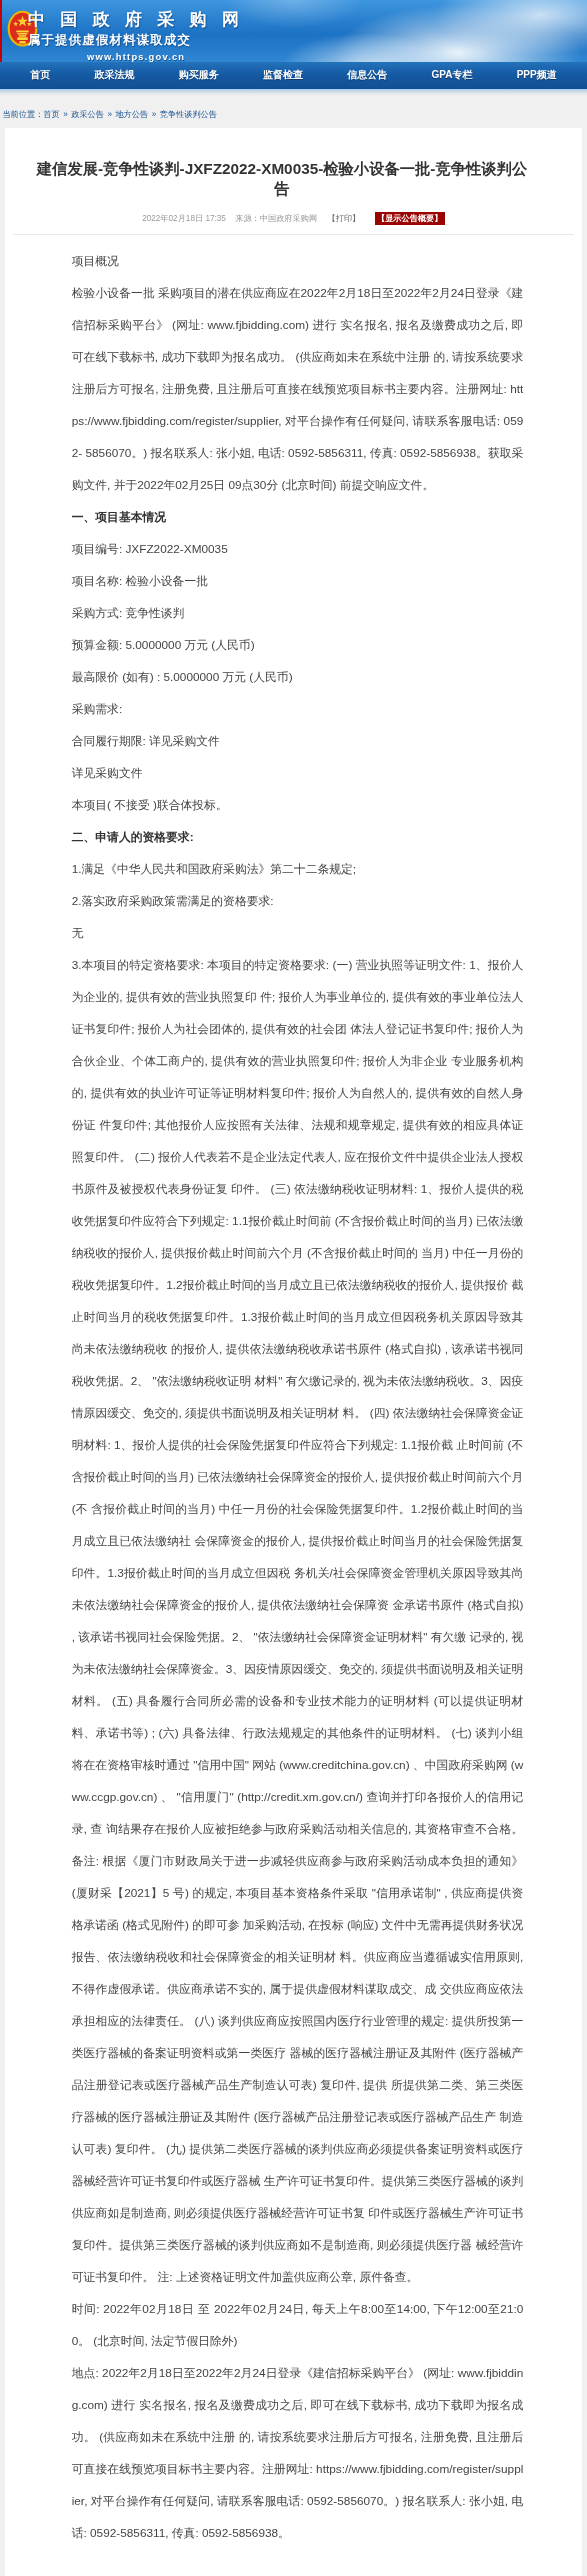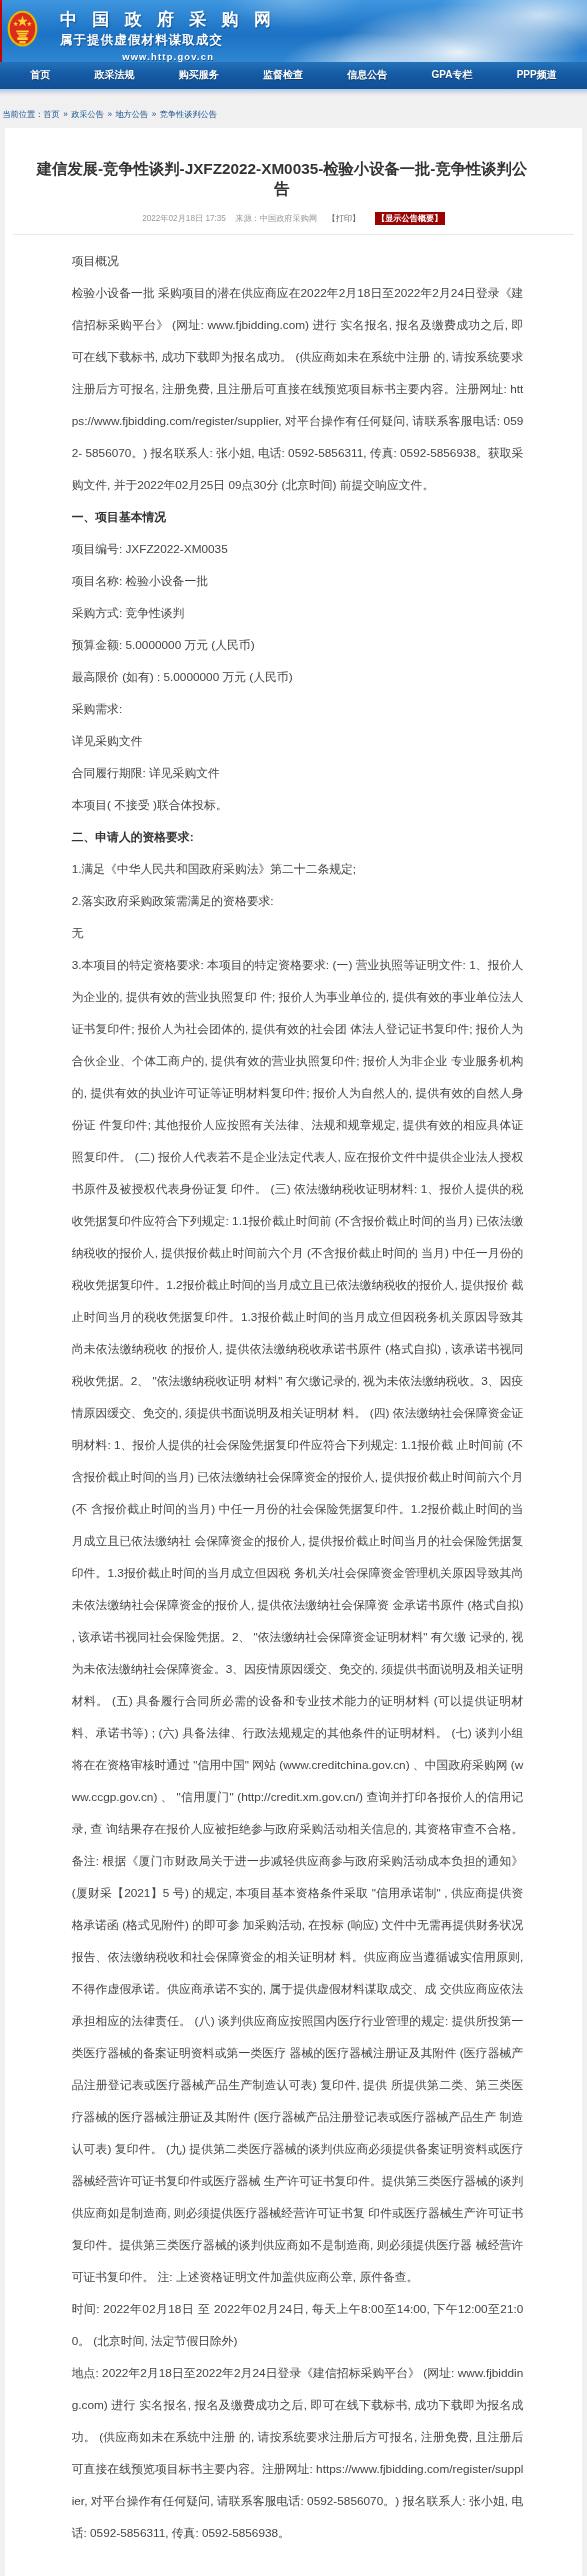--- a/index.html
+++ b/index.html
@@ -11,21 +11,21 @@
     position:relative; height:62px; overflow:hidden;
     background:
       radial-gradient(ellipse 200px 77px at 78% 85%, rgba(255,255,255,.9), rgba(255,255,255,0) 62%),
       radial-gradient(ellipse 177px 65px at 92% 25%, rgba(255,255,255,.75), rgba(255,255,255,0) 60%),
       radial-gradient(ellipse 141px 59px at 62% 110%, rgba(255,255,255,.65), rgba(255,255,255,0) 60%),
       radial-gradient(ellipse 118px 47px at 50% 0%, rgba(255,255,255,.25), rgba(255,255,255,0) 60%),
       linear-gradient(180deg,#3e96df 0%,#1c72c4 55%,#2f86d2 100%);
   }
   .header-accent { position:absolute; left:0; top:0; width:1.8px; height:100%; background:#c40000; }
   .emblem { position:absolute; left:7px; top:10px; width:31px; height:41px; }
-  .brand { position:absolute; left:60px; top:7.7px; color:#fff; }
+  .brand { position:absolute; left:28px; top:7.7px; color:#fff; }
   .brand .t1 { font-size:17px; font-weight:bold; letter-spacing:5.3px; text-shadow:0.6px 1.2px 1.2px rgba(10,60,120,.8); }
   .brand .t2 { font-size:12.4px; font-weight:bold; letter-spacing:1.2px; margin-top:1.2px; text-shadow:0.6px 1.2px 1.2px rgba(10,60,120,.8); }
   .brand .t3 { font-size:9.4px; font-weight:bold; letter-spacing:1.2px; margin-top:1.8px; text-align:center; text-shadow:0.6px 0.6px 0.6px rgba(10,60,120,.8); }
 
   
   .nav {
     display:flex; height:26.5px; align-items:center; justify-content:space-around;
     background:linear-gradient(180deg,#2373ba 0%,#155AA4 45%,#124f94 100%);
     padding:0 8.2px;
   }
@@ -68,21 +68,21 @@
       <polygon points="72,36 74,42 80,42 75,46 77,52 72,48 67,52 69,46 64,42 70,42" fill="#f9d634"></polygon>
       <rect x="30" y="66" width="40" height="6" fill="#f9d634"></rect>
       <rect x="34" y="74" width="32" height="5" fill="#f9d634"></rect>
       <rect x="38" y="81" width="24" height="5" fill="#f9d634"></rect>
       <rect x="33" y="88" width="34" height="9" rx="2" fill="#f9d634"></rect>
       <rect x="40" y="100" width="20" height="8" fill="#f9d634"></rect>
     </svg>
     <div class="brand">
       <div class="t1">中 国 政 府 采 购 网</div>
       <div class="t2">属于提供虚假材料谋取成交</div>
-      <div class="t3">www.http.gov.cn</div>
+      <div class="t3">www.https.gov.cn</div>
     </div>
   </div>
 
   <div class="nav">
       <a class="nav-item">首页</a>
       <a class="nav-item">政采法规</a>
       <a class="nav-item">购买服务</a>
       <a class="nav-item">监督检查</a>
       <a class="nav-item">信息公告</a>
       <a class="nav-item">GPA专栏</a>
@@ -106,22 +106,22 @@
     <div class="article">
         <p class="para">项目概况</p>
         <p class="para">检验小设备一批 采购项目的潜在供应商应在2022年2月18日至2022年2月24日登录《建信招标采购平台》 (网址: www.fjbidding.com) 进行 实名报名, 报名及缴费成功之后, 即可在线下载标书, 成功下载即为报名成功。 (供应商如未在系统中注册 的, 请按系统要求注册后方可报名, 注册免费, 且注册后可直接在线预览项目标书主要内容。注册网址:  https://www.fjbidding.com/register/supplier, 对平台操作有任何疑问, 请联系客服电话: 0592- 5856070。)  报名联系人: 张小姐, 电话: 0592-5856311, 传真: 0592-5856938。获取采购文件, 并于2022年02月25日 09点30分 (北京时间) 前提交响应文件。</p>
         <p class="para sec">一、项目基本情况</p>
         <p class="para">项目编号: JXFZ2022-XM0035</p>
         <p class="para">项目名称: 检验小设备一批</p>
         <p class="para">采购方式: 竞争性谈判</p>
         <p class="para">预算金额: 5.0000000 万元 (人民币)</p>
         <p class="para">最高限价 (如有) : 5.0000000 万元 (人民币)</p>
         <p class="para">采购需求:</p>
+        <p class="para">合同履行期限: 详见采购文件</p>
         <p class="para">详见采购文件</p>
-        <p class="para">合同履行期限: 详见采购文件</p>
         <p class="para">本项目( 不接受 )联合体投标。</p>
         <p class="para sec">二、申请人的资格要求:</p>
         <p class="para">1.满足《中华人民共和国政府采购法》第二十二条规定;</p>
         <p class="para">2.落实政府采购政策需满足的资格要求:</p>
         <p class="para">无</p>
         <p class="para">3.本项目的特定资格要求: 本项目的特定资格要求:  (一) 营业执照等证明文件: 1、报价人为企业的, 提供有效的营业执照复印 件; 报价人为事业单位的, 提供有效的事业单位法人证书复印件; 报价人为社会团体的, 提供有效的社会团 体法人登记证书复印件; 报价人为合伙企业、个体工商户的, 提供有效的营业执照复印件; 报价人为非企业 专业服务机构的, 提供有效的执业许可证等证明材料复印件; 报价人为自然人的, 提供有效的自然人身份证 件复印件; 其他报价人应按照有关法律、法规和规章规定, 提供有效的相应具体证照复印件。 (二) 报价人代表若不是企业法定代表人, 应在报价文件中提供企业法人授权书原件及被授权代表身份证复 印件。 (三) 依法缴纳税收证明材料: 1、报价人提供的税收凭据复印件应符合下列规定: 1.1报价截止时间前 (不含报价截止时间的当月) 已依法缴纳税收的报价人, 提供报价截止时间前六个月 (不含报价截止时间的 当月) 中任一月份的税收凭据复印件。1.2报价截止时间的当月成立且已依法缴纳税收的报价人, 提供报价 截止时间当月的税收凭据复印件。1.3报价截止时间的当月成立但因税务机关原因导致其尚未依法缴纳税收 的报价人, 提供依法缴纳税收承诺书原件 (格式自拟) , 该承诺书视同税收凭据。2、 "依法缴纳税收证明 材料" 有欠缴记录的, 视为未依法缴纳税收。3、因疫情原因缓交、免交的, 须提供书面说明及相关证明材 料。 (四) 依法缴纳社会保障资金证明材料: 1、报价人提供的社会保险凭据复印件应符合下列规定: 1.1报价截 止时间前 (不含报价截止时间的当月) 已依法缴纳社会保障资金的报价人, 提供报价截止时间前六个月 (不 含报价截止时间的当月) 中任一月份的社会保险凭据复印件。1.2报价截止时间的当月成立且已依法缴纳社 会保障资金的报价人, 提供报价截止时间当月的社会保险凭据复印件。1.3报价截止时间的当月成立但因税 务机关/社会保障资金管理机关原因导致其尚未依法缴纳社会保障资金的报价人, 提供依法缴纳社会保障资 金承诺书原件 (格式自拟) , 该承诺书视同社会保险凭据。2、 "依法缴纳社会保障资金证明材料" 有欠缴 记录的, 视为未依法缴纳社会保障资金。3、因疫情原因缓交、免交的, 须提供书面说明及相关证明材料。  (五) 具备履行合同所必需的设备和专业技术能力的证明材料 (可以提供证明材料、承诺书等) ;  (六) 具备法律、行政法规规定的其他条件的证明材料。 (七) 谈判小组将在在资格审核时通过 "信用中国" 网站 (www.creditchina.gov.cn) 、中国政府采购网 (www.ccgp.gov.cn) 、 "信用厦门" (http://credit.xm.gov.cn/) 查询并打印各报价人的信用记录, 查 询结果存在报价人应被拒绝参与政府采购活动相关信息的, 其资格审查不合格。备注: 根据《厦门市财政局关于进一步减轻供应商参与政府采购活动成本负担的通知》 (厦财采【2021】5 号) 的规定, 本项目基本资格条件采取 "信用承诺制" , 供应商提供资格承诺函 (格式见附件) 的即可参 加采购活动, 在投标 (响应) 文件中无需再提供财务状况报告、依法缴纳税收和社会保障资金的相关证明材 料。供应商应当遵循诚实信用原则, 不得作虚假承诺。供应商承诺不实的, 属于提供虚假材料谋取成交、成 交供应商应依法承担相应的法律责任。 (八) 谈判供应商应按照国内医疗行业管理的规定: 提供所投第一类医疗器械的备案证明资料或第一类医疗 器械的医疗器械注册证及其附件 (医疗器械产品注册登记表或医疗器械产品生产制造认可表) 复印件, 提供 所提供第二类、第三类医疗器械的医疗器械注册证及其附件 (医疗器械产品注册登记表或医疗器械产品生产 制造认可表) 复印件。 (九) 提供第二类医疗器械的谈判供应商必须提供备案证明资料或医疗器械经营许可证书复印件或医疗器械 生产许可证书复印件。提供第三类医疗器械的谈判供应商如是制造商, 则必须提供医疗器械经营许可证书复 印件或医疗器械生产许可证书复印件。提供第三类医疗器械的谈判供应商如不是制造商, 则必须提供医疗器 械经营许可证书复印件。 注: 上述资格证明文件加盖供应商公章, 原件备查。</p>
         <p class="para">时间: 2022年02月18日 至 2022年02月24日, 每天上午8:00至14:00, 下午12:00至21:00。 (北京时间, 法定节假日除外)</p>
         <p class="para">地点: 2022年2月18日至2022年2月24日登录《建信招标采购平台》 (网址: www.fjbidding.com) 进行 实名报名, 报名及缴费成功之后, 即可在线下载标书, 成功下载即为报名成功。 (供应商如未在系统中注册 的, 请按系统要求注册后方可报名, 注册免费, 且注册后可直接在线预览项目标书主要内容。注册网址:  https://www.fjbidding.com/register/supplier, 对平台操作有任何疑问, 请联系客服电话: 0592-5856070。)  报名联系人: 张小姐, 电话: 0592-5856311, 传真: 0592-5856938。</p>
       </div>
   </div>

